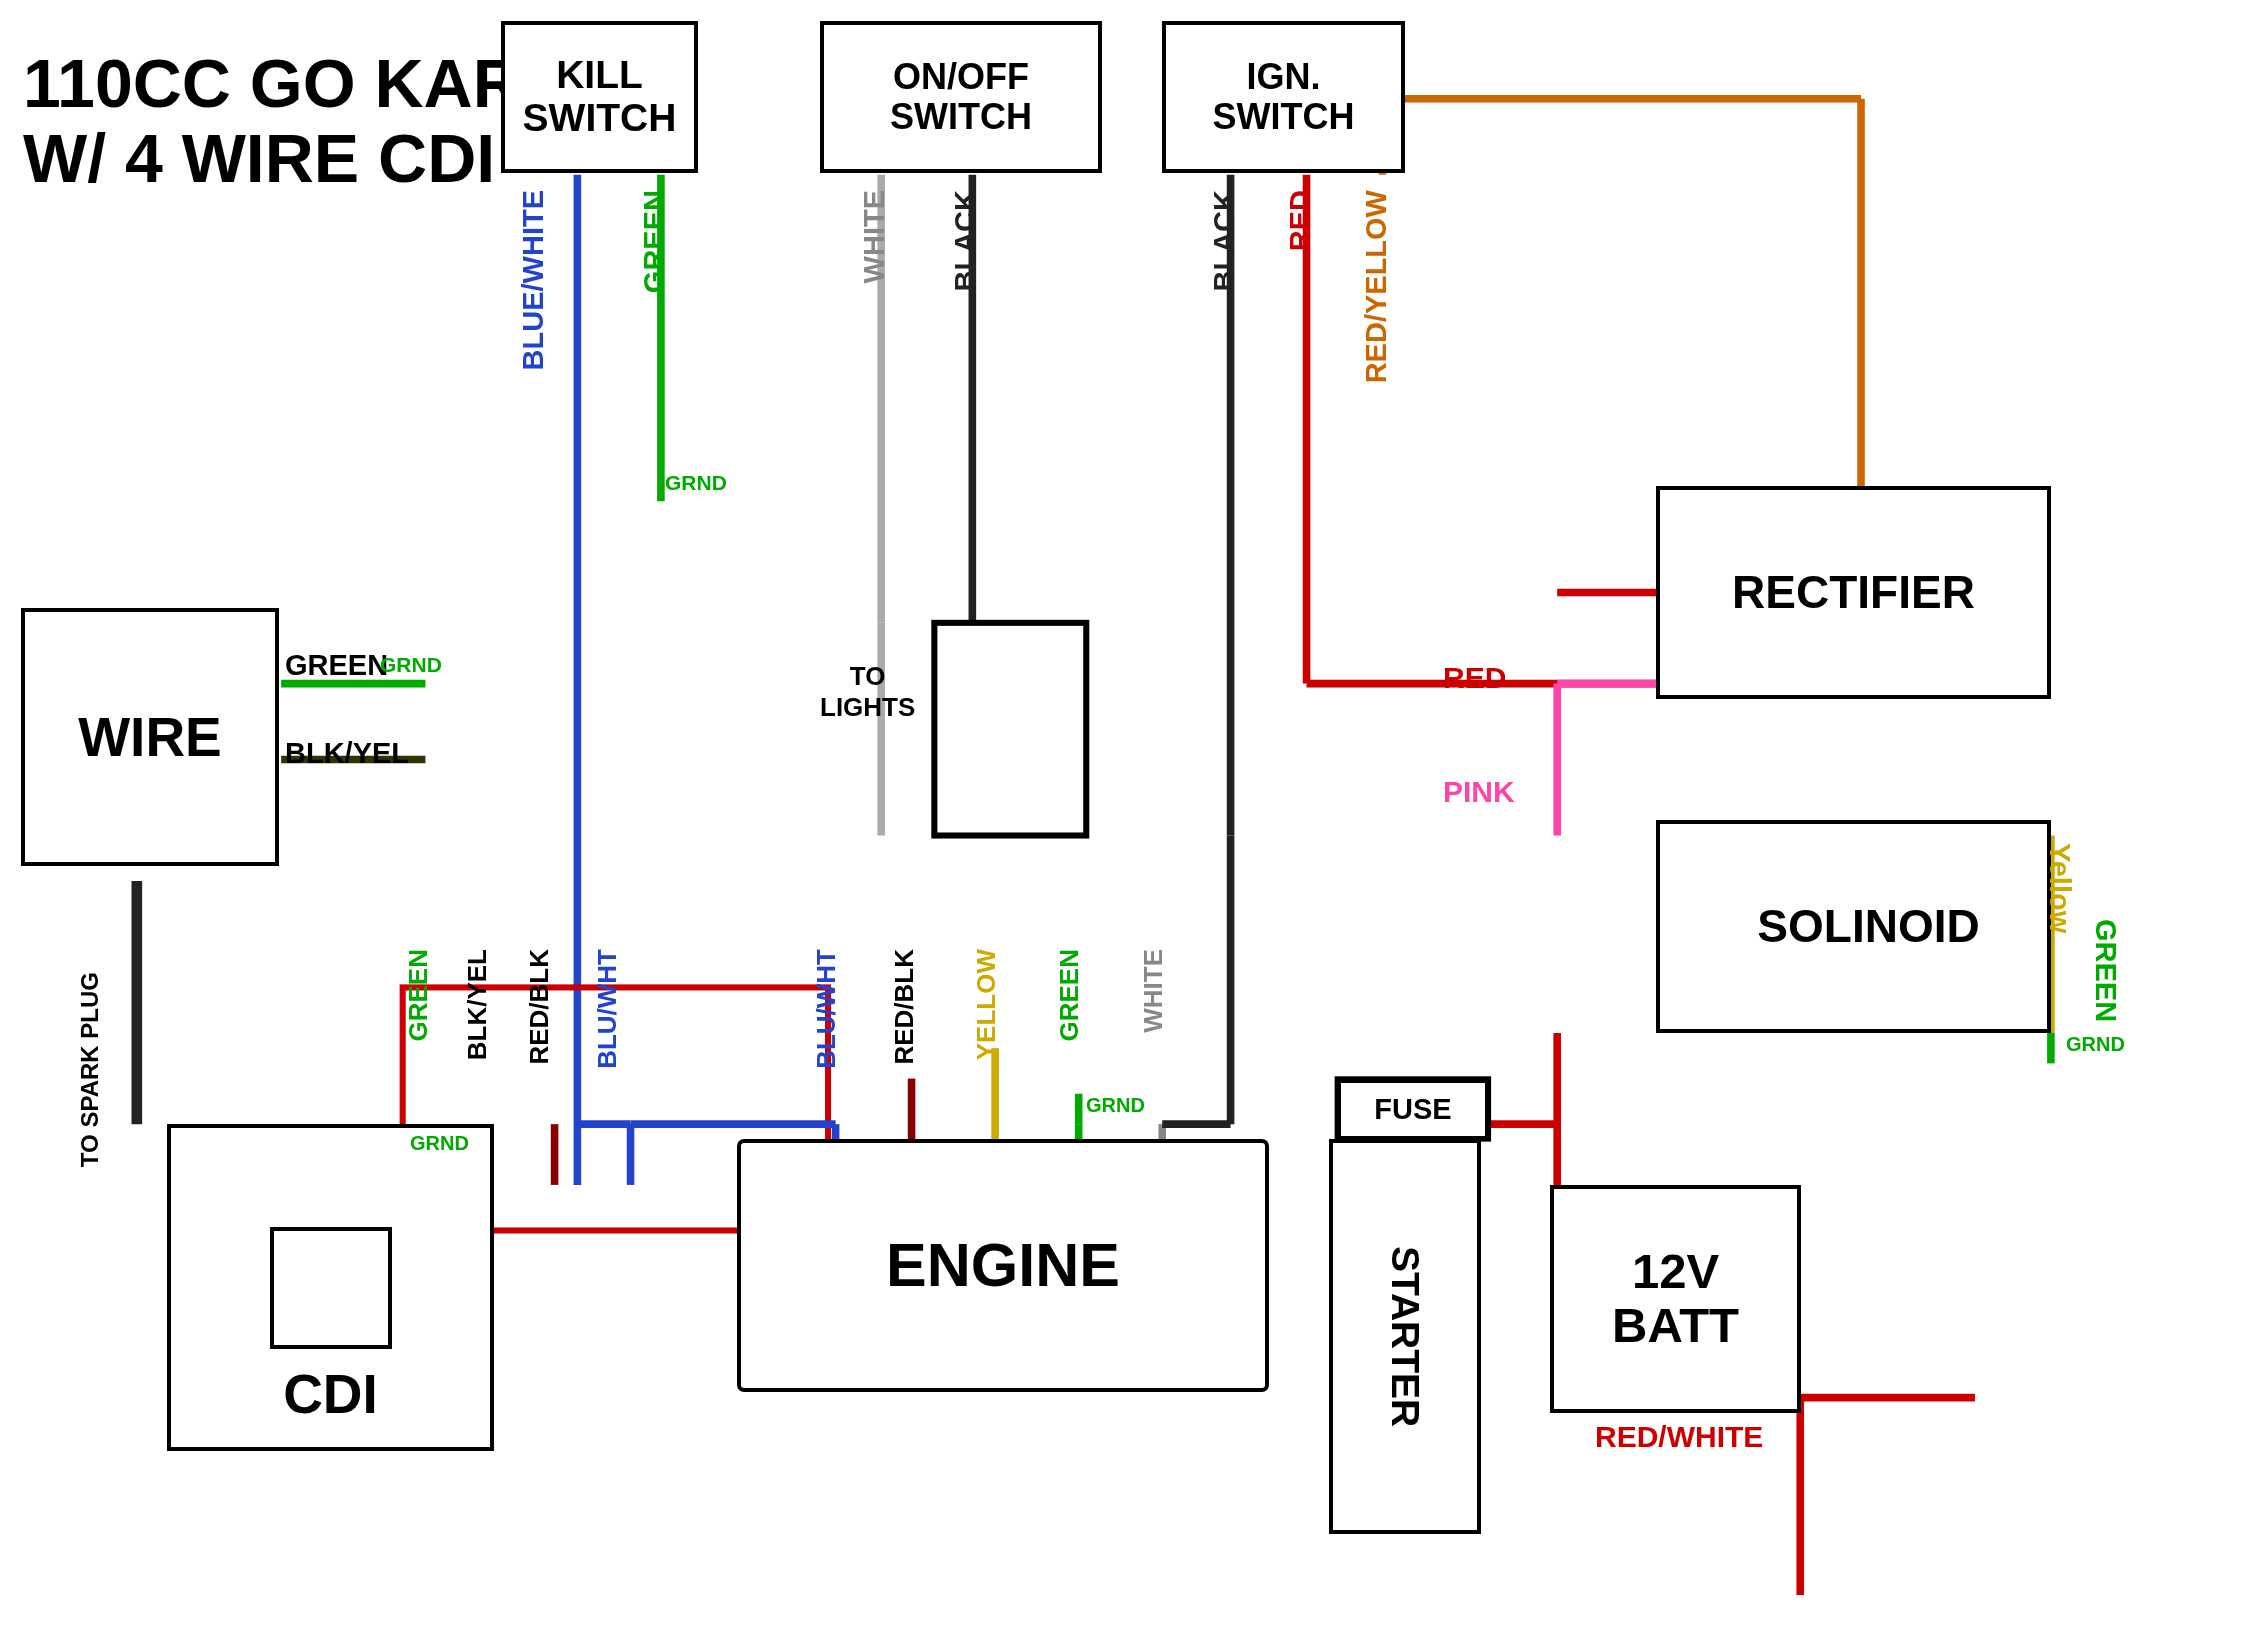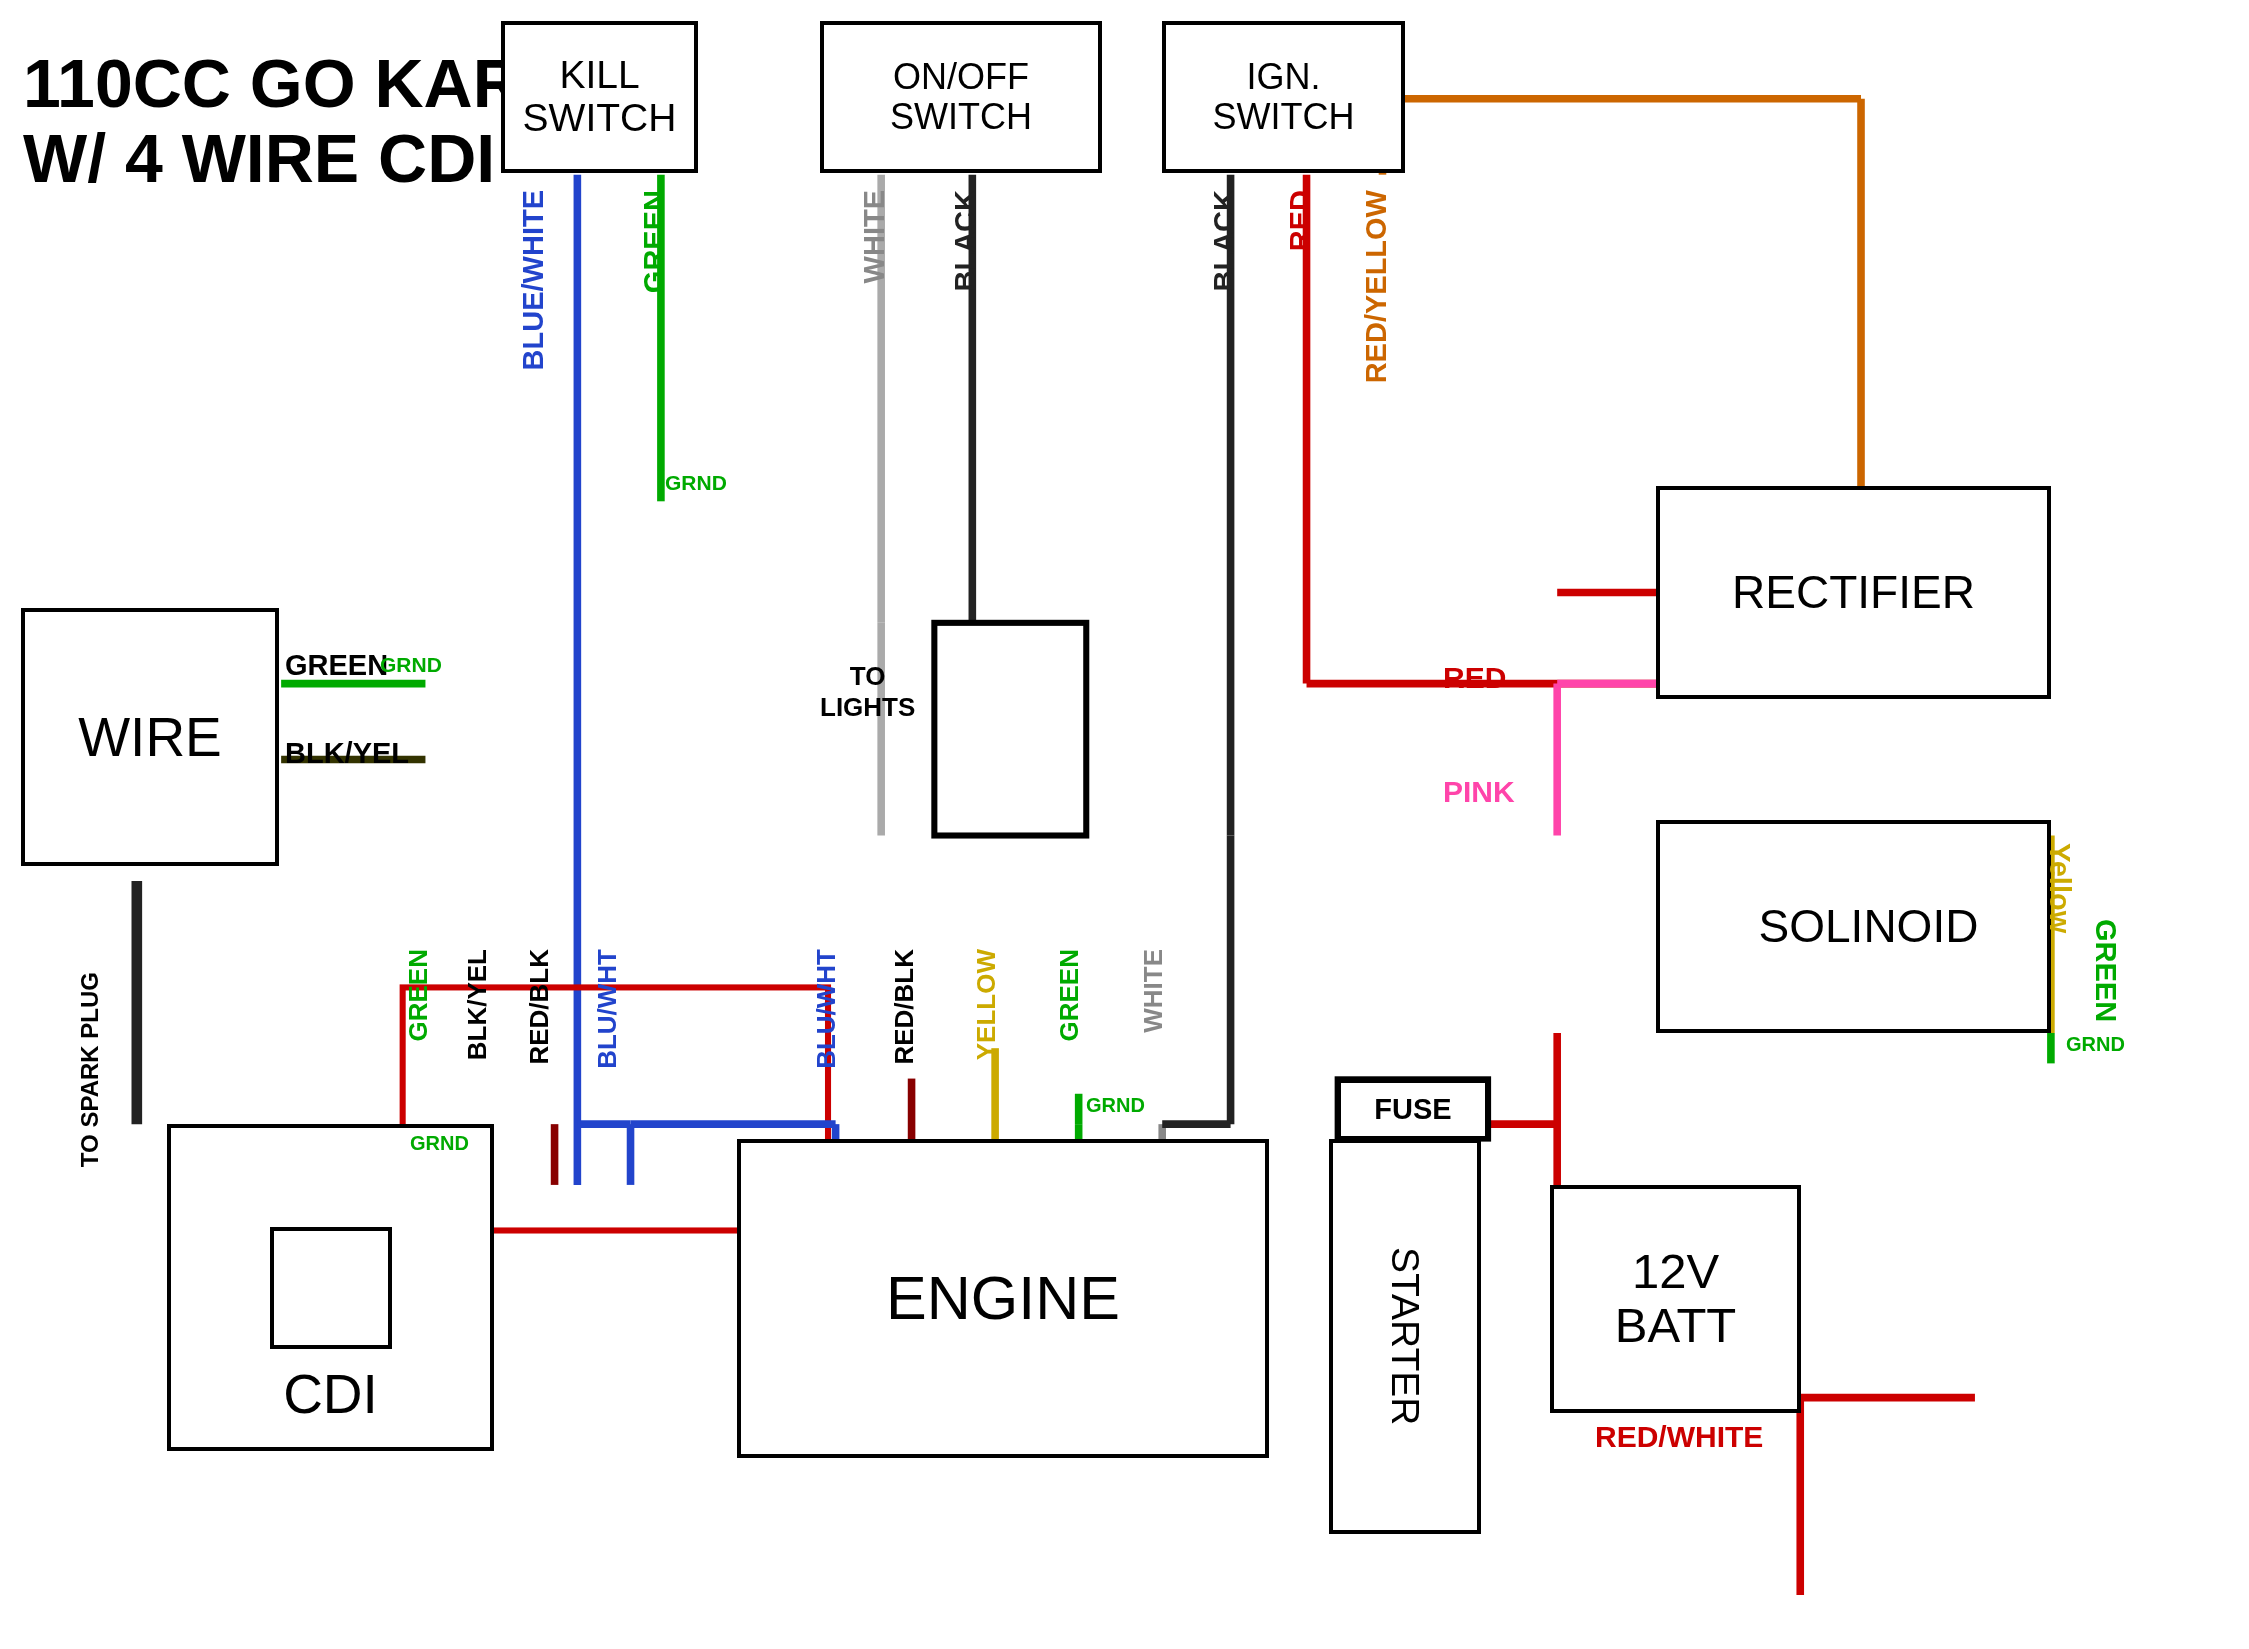--- a/index.html
+++ b/index.html
@@ -22,21 +22,21 @@
 
     
     .component-box {
       position: absolute;
       border: 4.6px solid #000;
       background: #fff;
       display: flex;
       align-items: center;
       justify-content: center;
       font-size: 39px;
-      font-weight: 400;
+      font-weight: 700;
       text-align: center;
       line-height: 1.1;
     }
 
     
     .wire-label {
       position: absolute;
       font-size: 29px;
       font-weight: 900;
       text-align: center;
@@ -189,21 +189,21 @@
   </div>
 
   <div class="component-box" style="left:1656px; top:486px; width:395px; height:213px; font-size:46px;">
     RECTIFIER
   </div>
 
   <div class="component-box" style="left:1656px; top:820px; width:395px; height:213px; font-size:46px;padding-left:30px;">
     SOLINOID
   </div>
 
-  <div class="component-box" style="left:737px; top:1139px; width:532px; height:319px; font-size:61px;">
+  <div class="component-box" style="left:737px; top:1139px; width:532px; height:253px; font-size:61px;border-radius:7px;">
     ENGINE
   </div>
 
   <div class="component-box" style="left:1329px; top:1139px; width:152px; height:395px; font-size:39px; writing-mode:vertical-rl;">
     STARTER
   </div>
 
   <div class="component-box" style="left:1550px; top:1185px; width:251px; height:228px; font-size:49px;">
     12V<br>BATT
   </div>

